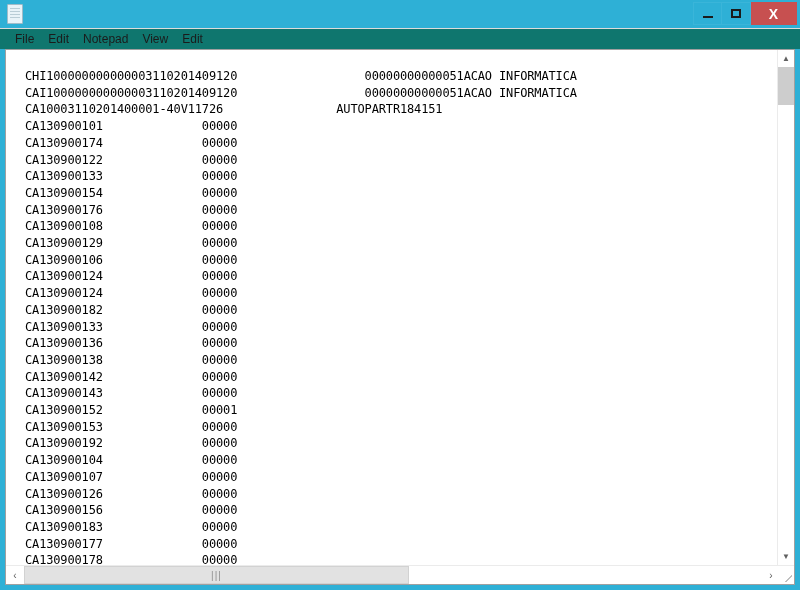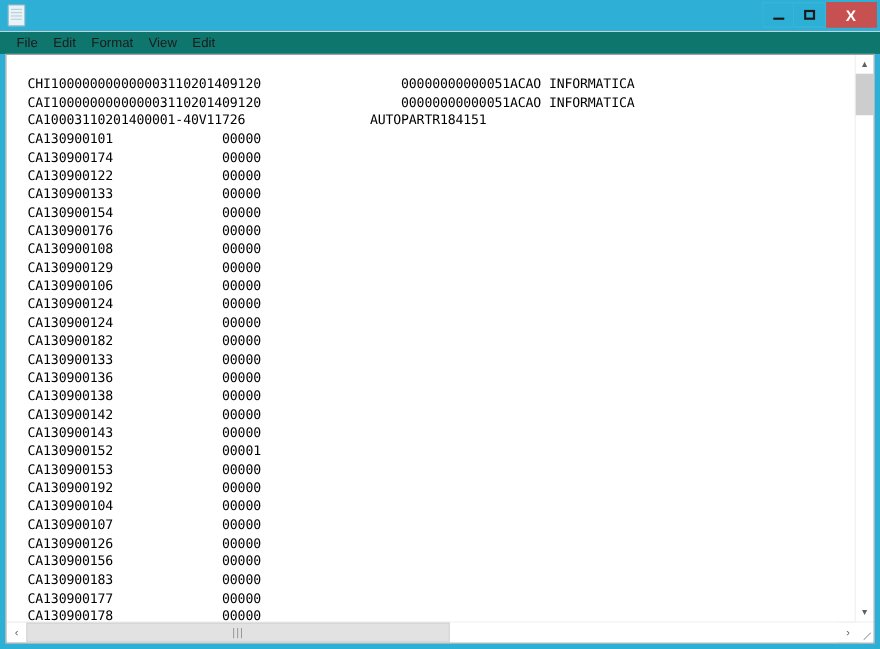--- a/index.html
+++ b/index.html
@@ -253,21 +253,21 @@
       </div>
       <div class="win-btn close">
         <div class="glyph-close">X</div>
       </div>
     </div>
   </div>
 
   <div class="menubar">
     <div class="menu-item">File</div>
     <div class="menu-item">Edit</div>
-    <div class="menu-item">Format</div>
+    <div class="menu-item">Notepad</div>
     <div class="menu-item">View</div>
     <div class="menu-item">Edit</div>
   </div>
 
   <div class="client">
 
     <div class="editor-row">
       <div class="text-area">
         <pre class="content">CHI100000000000003110201409120                  00000000000051ACAO INFORMATICA
 CAI100000000000003110201409120                  00000000000051ACAO INFORMATICA

